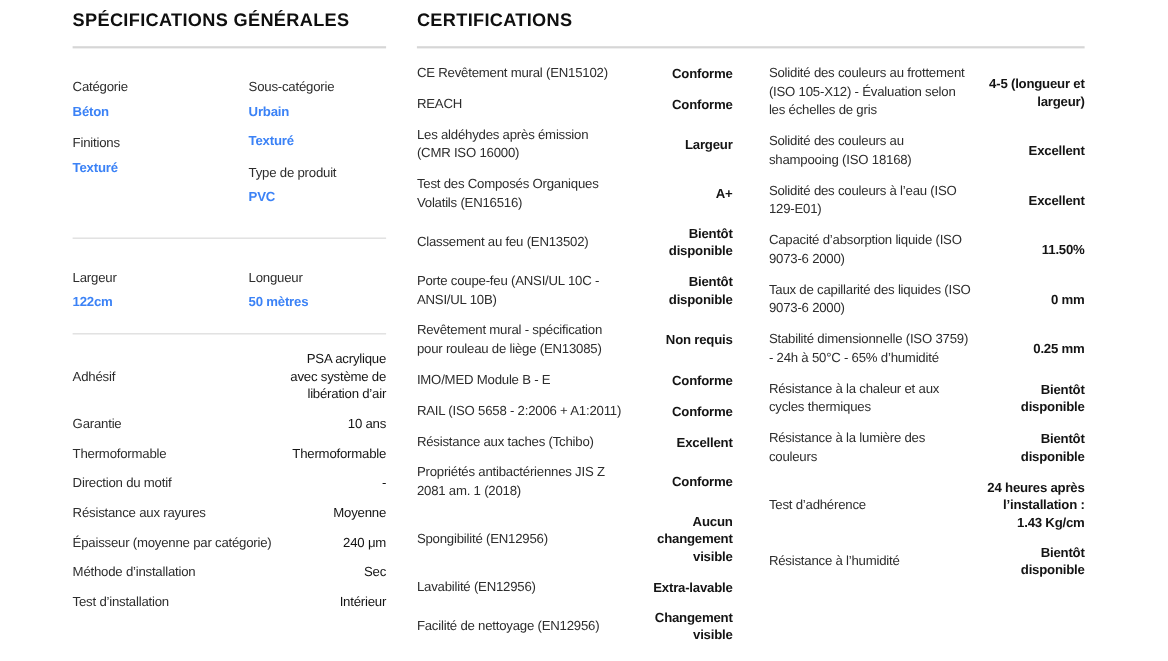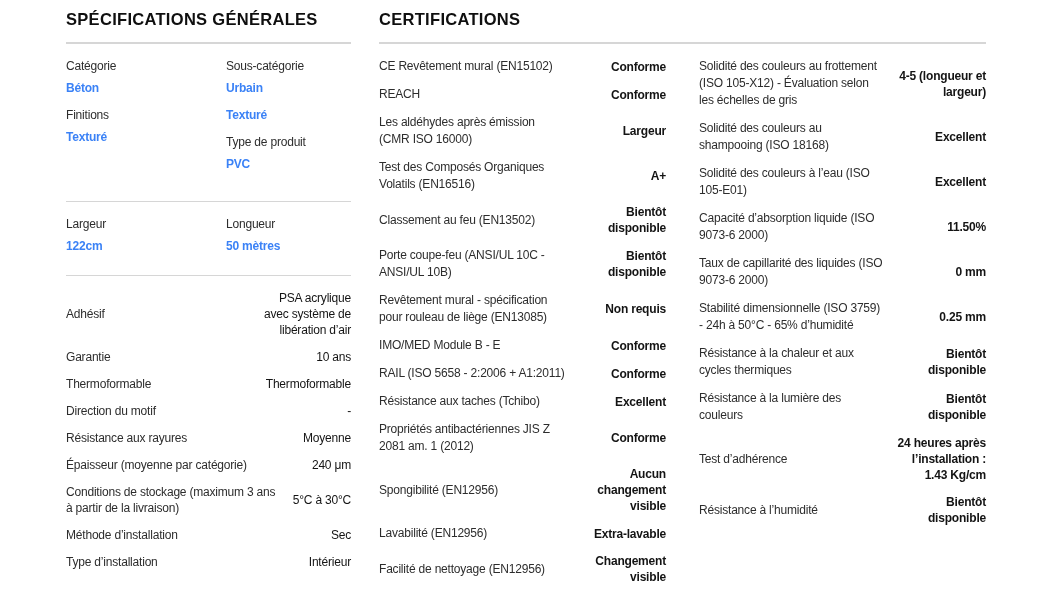--- a/index.html
+++ b/index.html
@@ -48,20 +48,21 @@
     grid-template-columns: 160px 1fr;
     margin-top: 14px;
   }
   .stack-item { margin-bottom: 11px; }
   .stack-label {
     font-size: 12px;
     letter-spacing: -0.2px;
     line-height: 16px;
     color: #2d2d2d;
     margin-bottom: 6px;
+    margin-top: 13px;
   }
   .stack-label:empty { display: none; }
   .stack-value {
     font-size: 12px;
     letter-spacing: -0.2px;
     line-height: 16px;
     font-weight: 700;
     color: #3b82f6;
   }
   .div-a { margin-top: 18px; }
@@ -206,32 +207,28 @@
         <div class="kv-row">
           <div class="kv-label">Résistance aux rayures</div>
           <div class="kv-value">Moyenne</div>
         </div>
 
         <div class="kv-row">
           <div class="kv-label">Épaisseur (moyenne par catégorie)</div>
           <div class="kv-value">240 μm</div>
         </div>
 
-        <div class="kv-row">
-          <div class="kv-label">Conditions de stockage (maximum 3 ans à partir de la livraison)</div>
-          <div class="kv-value">5°C à 30°C</div>
-        </div>
 
         <div class="kv-row">
           <div class="kv-label">Méthode d’installation</div>
           <div class="kv-value">Sec</div>
         </div>
 
         <div class="kv-row">
-          <div class="kv-label">Type d’installation</div>
+          <div class="kv-label">Test d’installation</div>
           <div class="kv-value">Intérieur</div>
         </div>
       </div>
   </section>
 
   <section class="section section-certs">
     <h2 class="section-title">CERTIFICATIONS</h2>
     <div class="title-divider"></div>
 
     <div class="cert-cols">
@@ -281,21 +278,21 @@
             <div class="cert-label">RAIL (ISO 5658 - 2:2006 + A1:2011)</div>
             <div class="cert-value">Conforme</div>
           </div>
 
           <div class="cert-row">
             <div class="cert-label">Résistance aux taches (Tchibo)</div>
             <div class="cert-value">Excellent</div>
           </div>
 
           <div class="cert-row">
-            <div class="cert-label">Propriétés antibactériennes JIS Z 2081 am. 1 (2012)</div>
+            <div class="cert-label">Propriétés antibactériennes JIS Z 2081 am. 1 (2018)</div>
             <div class="cert-value">Conforme</div>
           </div>
 
           <div class="cert-row">
             <div class="cert-label">Spongibilité (EN12956)</div>
             <div class="cert-value">Aucun changement visible</div>
           </div>
 
           <div class="cert-row">
             <div class="cert-label">Lavabilité (EN12956)</div>
@@ -313,21 +310,21 @@
             <div class="cert-label">Solidité des couleurs au frottement (ISO 105-X12) - Évaluation selon les échelles de gris</div>
             <div class="cert-value">4-5 (longueur et largeur)</div>
           </div>
 
           <div class="cert-row">
             <div class="cert-label">Solidité des couleurs au shampooing (ISO 18168)</div>
             <div class="cert-value">Excellent</div>
           </div>
 
           <div class="cert-row">
-            <div class="cert-label">Solidité des couleurs à l’eau (ISO 105-E01)</div>
+            <div class="cert-label">Solidité des couleurs à l’eau (ISO 129-E01)</div>
             <div class="cert-value">Excellent</div>
           </div>
 
           <div class="cert-row">
             <div class="cert-label">Capacité d’absorption liquide (ISO 9073-6 2000)</div>
             <div class="cert-value">11.50%</div>
           </div>
 
           <div class="cert-row">
             <div class="cert-label">Taux de capillarité des liquides (ISO 9073-6 2000)</div>

